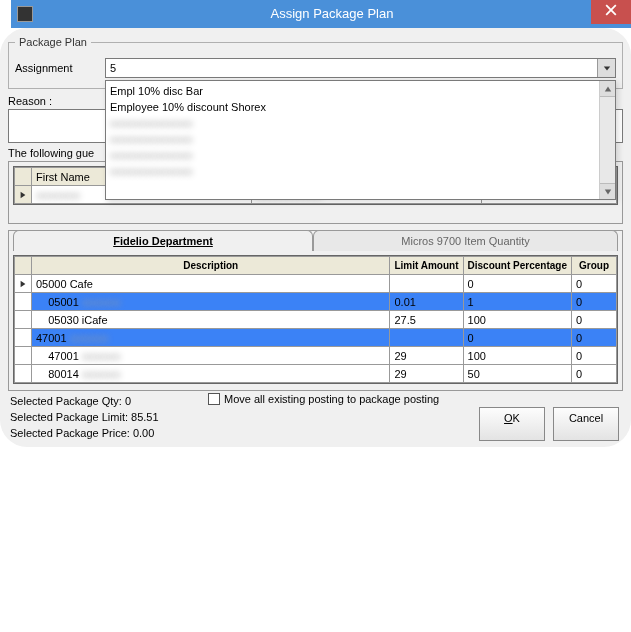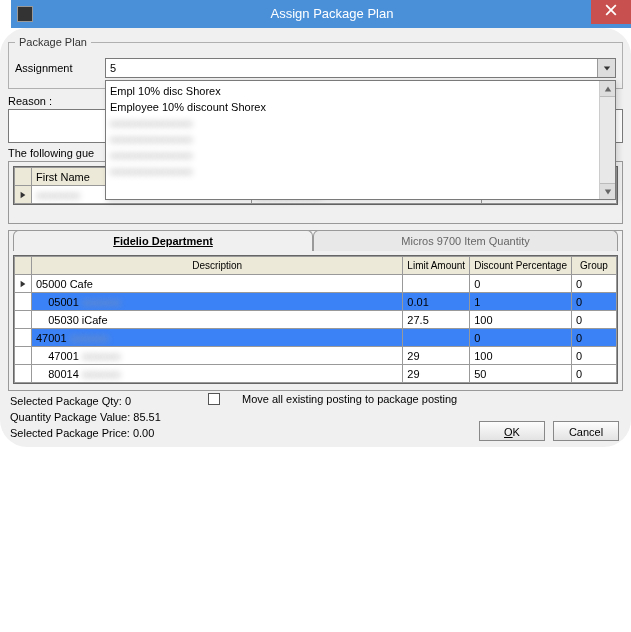--- a/index.html
+++ b/index.html
@@ -54,34 +54,34 @@
 
   .tabs { position: relative; border: 1px solid #999; background: #f0f0f0; padding: 24px 4px 6px 4px; }
   .tabrow { position: absolute; top: -1px; left: 4px; right: 4px; display: flex; }
   .tab { border: 1px solid #999; border-bottom: none; padding: 4px 0; text-align: center; background: #e8e8e8; border-radius: 6px 6px 0 0; cursor: pointer; }
   .tab.active { background: #f0f0f0; font-weight: bold; position: relative; z-index: 2; }
   .tab1 { width: 300px; text-decoration: underline; }
   .tab2 { flex:1; color:#666; }
 
   table.dept { width:100%; border-collapse: collapse; }
   table.dept th, table.dept td { border:1px solid #999; padding:2px 4px; height:18px; white-space:nowrap; overflow:hidden; }
-  table.dept th { background:#ece9d8; font-weight: normal; font-size: 10px; line-height:11px; }
+  table.dept th { background:#ece9d8; font-weight: bold; font-size: 10px; line-height:11px; }
   table.dept td { background:#fff; font-size: 11px; }
   table.dept tr.hi td.data { background:#3b82f6; }
   table.dept .c-desc { width:auto; }
   table.dept .c-limit { width:60px; }
   table.dept .c-disc { width:76px; }
   table.dept .c-group { width:45px; }
 
   .footer { position: relative; padding: 2px 2px; }
   .foot-left { line-height: 16px; }
-  .foot-center { position:absolute; left: 200px; top: 2px; display:flex; align-items:flex-end; gap:22px; }
+  .foot-center { position:absolute; left: 200px; top: 2px; display:flex; align-items:flex-end; gap:4px; }
   .check { width:12px; height:12px; border:1px solid #555; background:#fff; display:inline-block; }
   .foot-right { position:absolute; right: 4px; bottom: 2px; display:flex; gap:8px; }
-  .btn { min-width: 66px; height: 20px; border:1px solid #888; background: linear-gradient(#fdfdfd,#e3e3e3); cursor:pointer; text-align:center; line-height:20px; padding: 0 10px; }
+  .btn { min-width: 66px; height: 34px; border:1px solid #888; background: linear-gradient(#fdfdfd,#e3e3e3); cursor:pointer; text-align:center; line-height:20px; padding: 0 10px; }
   .btn u { text-decoration: underline; }
 </style>
 </head>
 <body>
 
 <div class="titlebar">
   <span class="icon"></span>
   <span class="title">Assign Package Plan</span>
   <div class="close-btn">
     <svg viewBox="0 0 10 10" width="12" height="12">
@@ -102,21 +102,21 @@
         <input value="5" style="">
         <div class="arrow">
           <svg viewBox="0 0 10 10">
               <polygon points="1,3 9,3 5,8" fill="#333"></polygon>
             </svg>
         </div>
       </div>
 
       <div class="dropdown-list">
         <div class="dropdown-items" id="dd-items">
-          <div>Empl 10% disc Shorex</div>
+          <div>Empl 10% disc Bar</div>
           <div>Employee 10% discount Shorex</div>
           <div class="blur">xxxxxxxxxxxxxxx</div>
           <div class="blur">xxxxxxxxxxxxxxx</div>
           <div class="blur">xxxxxxxxxxxxxxx</div>
           <div class="blur">xxxxxxxxxxxxxxx</div>
         </div>
         <div class="dropdown-scroll">
           <div class="sc-up">
               <svg viewBox="0 0 10 10" width="8" height="8">
                 <polygon points="5,2 9,8 1,8" fill="#666"></polygon>
@@ -225,21 +225,21 @@
               <td class="data c-group">0</td>
             </tr>
           </tbody>
       </table>
     </div>
   </div>
 
   <div class="footer">
     <div class="foot-left">
       <div><span>Selected Package Qty:</span> <span>0</span></div>
-      <div><span>Quantity Package Value:</span> <span>85.51</span></div>
+      <div><span>Selected Package Limit:</span> <span>85.51</span></div>
       <div><span>Selected Package Price:</span> <span>0.00</span></div>
     </div>
     <div class="foot-center">
       <span class="check"></span>
       <span>Move all existing posting to package posting</span>
     </div>
     <div class="foot-right">
       <div class="btn"><u>O</u><span>K</span></div>
       <div class="btn">Cancel</div>
     </div>

